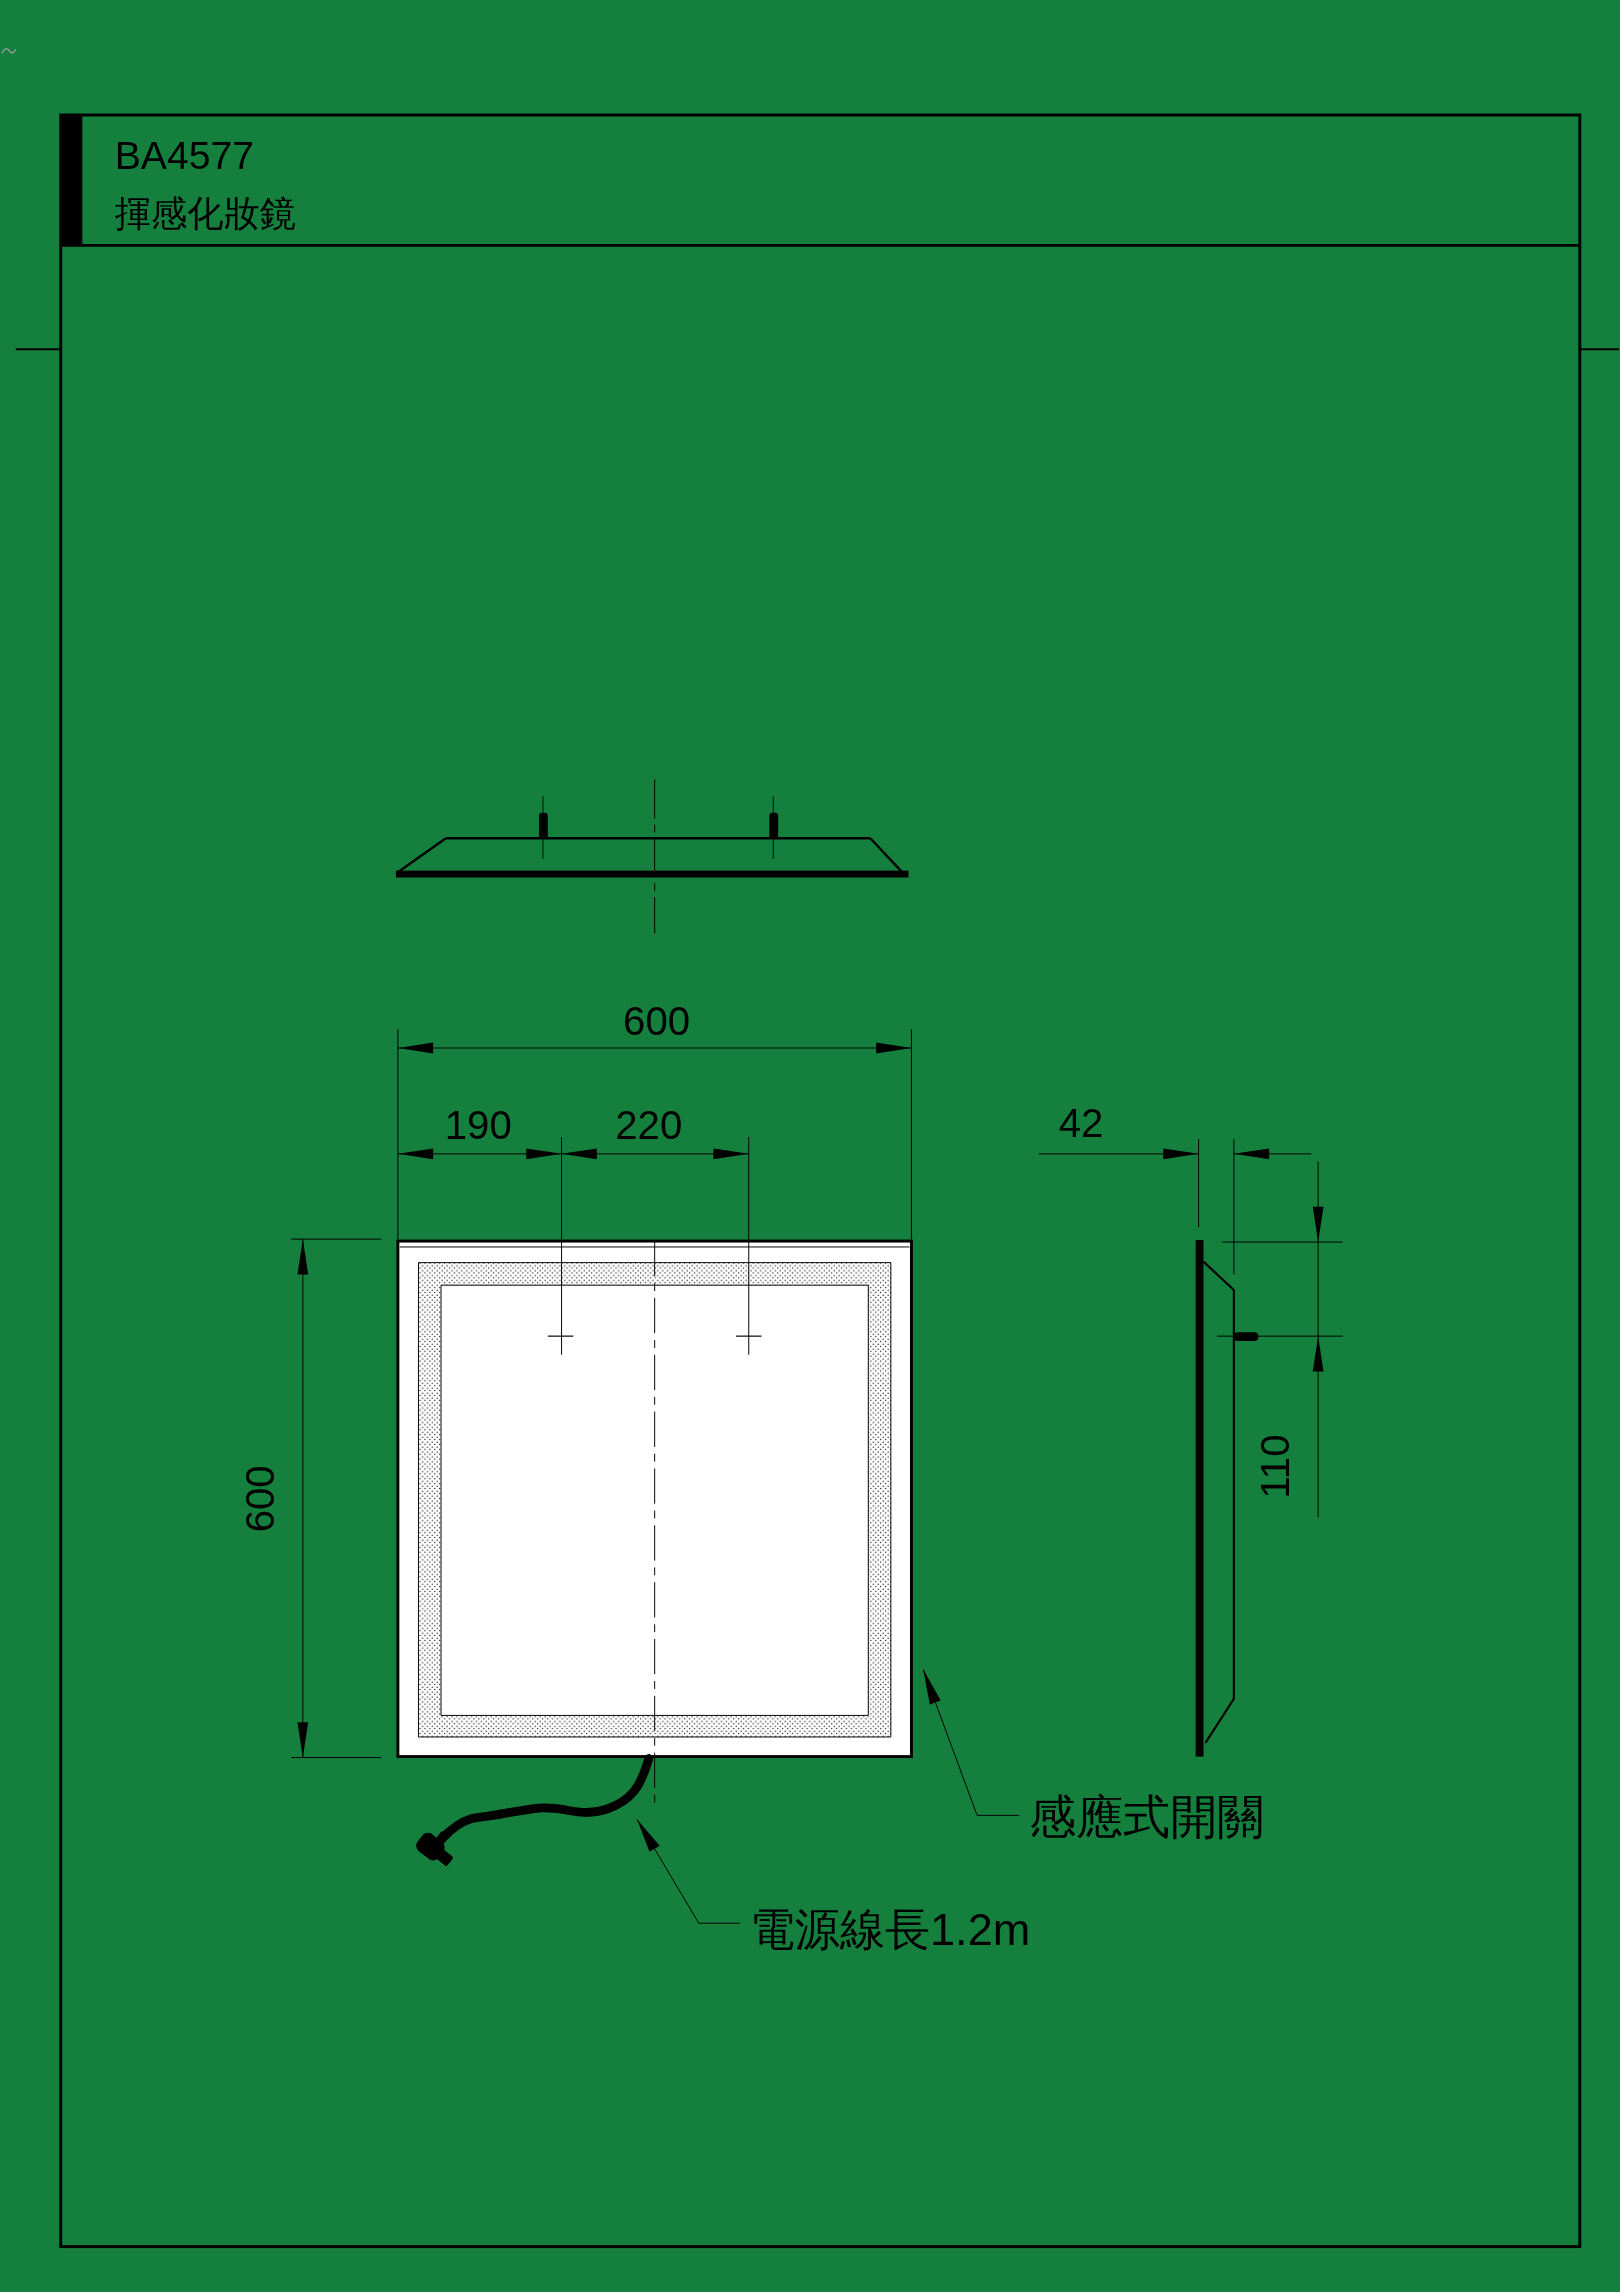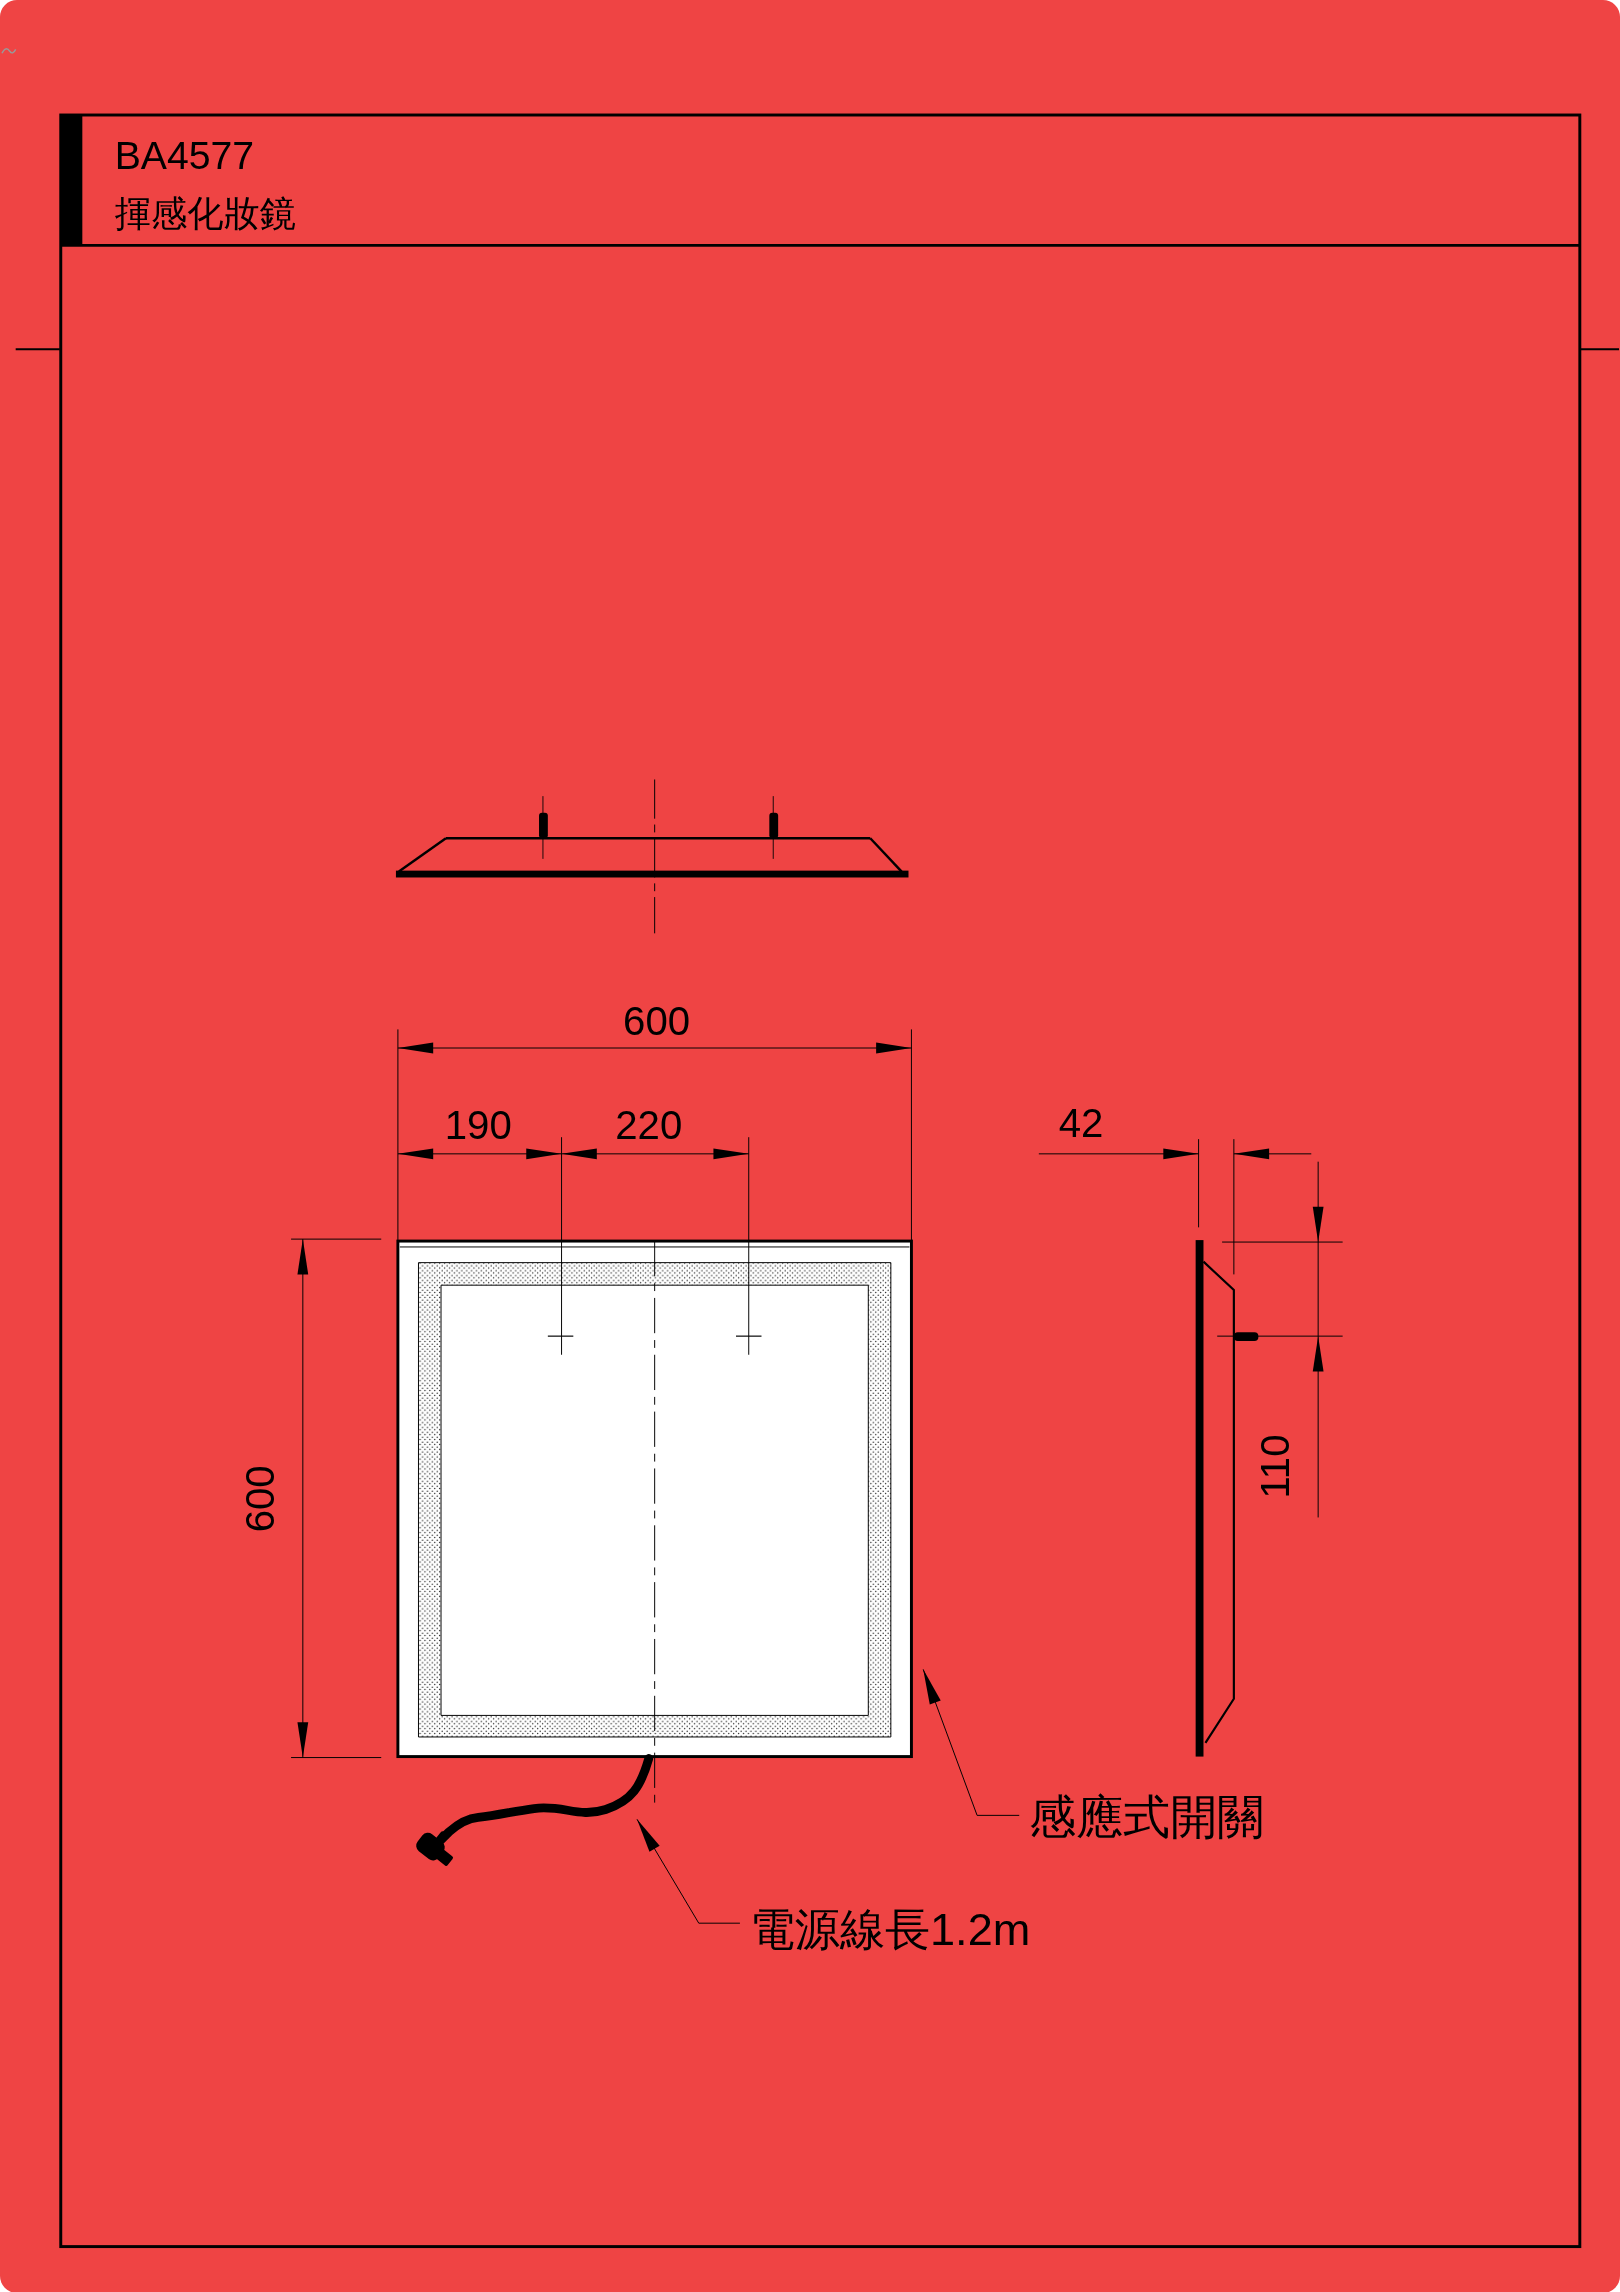--- a/index.html
+++ b/index.html
@@ -1,22 +1,21 @@
 <!DOCTYPE html>
 <html><head>
 <meta charset="utf-8">
 <style>
   html,body{margin:0;padding:0;background:#ffffff;}
   .page{
     position:relative;
     width:1620px;height:2293px;
-    background:#ef4444;
+    background:#15803d;
     font-family:"Liberation Sans", sans-serif;
     overflow:hidden;
-    border-radius:17px;
   }
   svg{position:absolute;left:0;top:0;}
   svg text{fill:#000;}
   .dim-text{font-size:41px;}
   .callout-text{font-size:48px;}
   .code-text{font-size:40px;}
   .name-text{font-size:37px;}
 </style>
 </head>
 <body>

